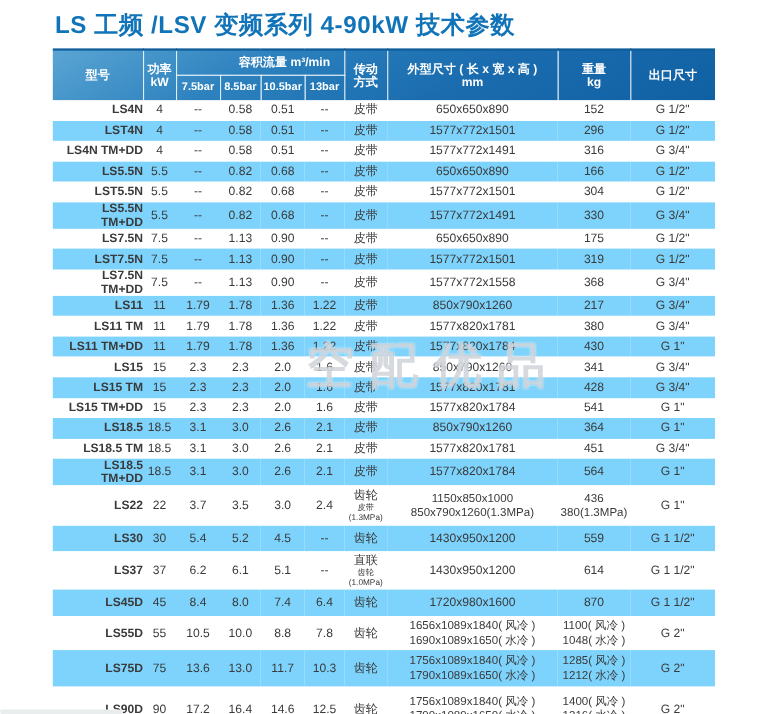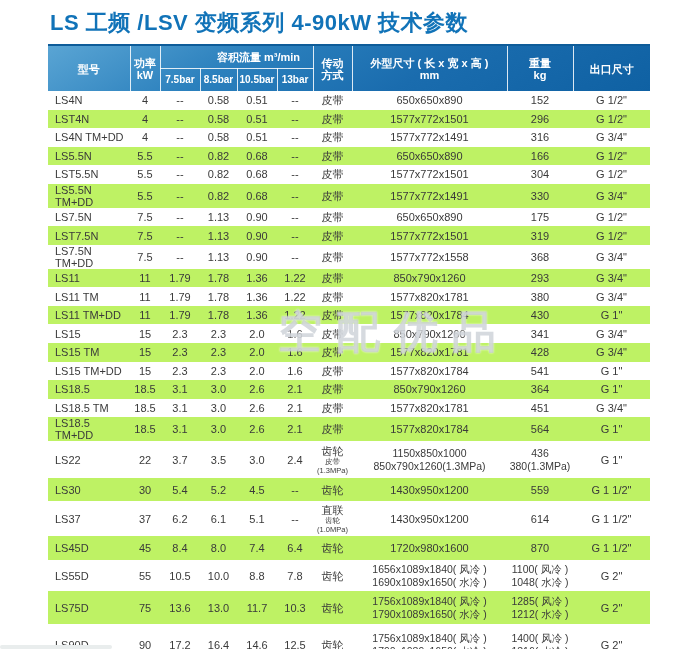--- a/index.html
+++ b/index.html
@@ -26,26 +26,26 @@
     color:#ffffff;font-weight:bold;font-size:11px;line-height:12px;
     padding:0;text-align:center;vertical-align:middle;
     border-right:1px solid rgba(255,255,255,0.85);
     background:transparent;
   }
   th.last{border-right:none;}
   th.flow-group{border-bottom:1px solid rgba(255,255,255,0.85);padding-left:44px;}
   th.bar{font-size:10px;}
   .spec-table{border-top:2px solid #0e5c99;}
   tbody tr{height:18.56px;}
-  tbody tr.stripe{background:#bef264;}
+  tbody tr.stripe{background:#7dd3fc;}
   td{
     padding:0;text-align:center;vertical-align:middle;
     font-size:11px;color:#3a3a3a;line-height:12px;
   }
-  td.model{text-align:left;padding-left:7px;}
+  td.model{text-align:right;padding-left:7px;font-weight:bold;}
   td .line{font-size:10.5px;line-height:13px;}
   td .main{font-size:11px;line-height:12px;}
   td .sub{font-size:7.5px;line-height:9px;color:#3a3a3a;}
   .watermark{
     position:absolute;left:278px;top:303px;z-index:5;
     font-size:44px;font-weight:bold;letter-spacing:14px;
     color:rgba(177,185,193,0.52);
     text-shadow:0 0 2px rgba(255,255,255,0.85);
     pointer-events:none;white-space:nowrap;
   }
@@ -240,21 +240,21 @@
           <td class="model">LS11</td>
           <td>11</td>
           <td>1.79</td>
           <td>1.78</td>
           <td>1.36</td>
           <td>1.22</td>
           <td>
             <div class="main">皮带</div>
           </td>
           <td>850x790x1260</td>
-          <td>293</td>
+          <td>217</td>
           <td>G 3/4"</td>
         </tr>
         <tr>
           <td class="model">LS11 TM</td>
           <td>11</td>
           <td>1.79</td>
           <td>1.78</td>
           <td>1.36</td>
           <td>1.22</td>
           <td>

